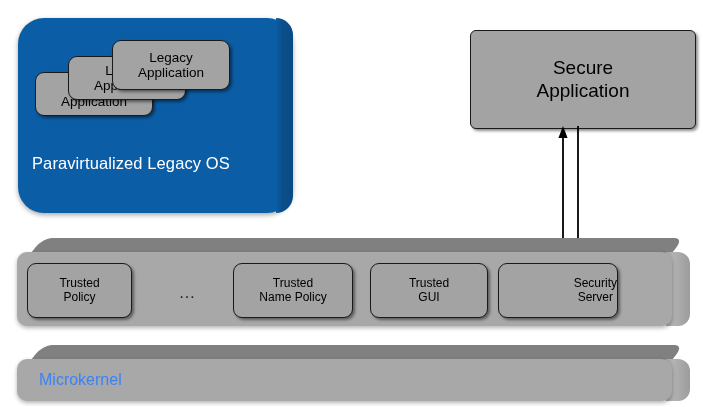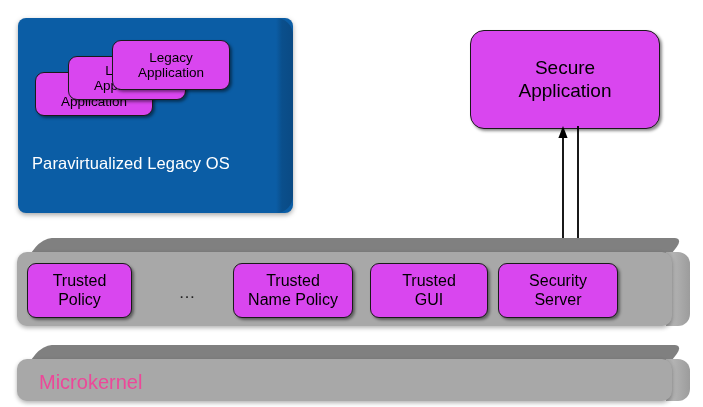--- a/index.html
+++ b/index.html
@@ -18,21 +18,21 @@
     overflow: hidden;
   }
 
   
   .vm-box {
     position: absolute;
     left: 18px;
     top: 18px;
     width: 275px;
     height: 195px;
-    border-radius: 8px;
+    border-radius: 26px;
     background: #0B5DA5;
     box-shadow: 0 2px 5px rgba(0,0,0,0.35);
   }
   .vm-bevel {
     position: absolute;
     right: 0;
     top: 0;
     width: 17px;
     height: 100%;
     border-radius: 0 26px 26px 0;
@@ -46,21 +46,21 @@
     color: #ffffff;
     font-size: 16.5px;
     letter-spacing: 0.1px;
     white-space: nowrap;
   }
 
   
   .lbox {
     position: absolute;
     box-sizing: border-box;
-    background: #d946ef;
+    background: #a3a3a3;
     border: 1.6px solid #1a1a1a;
     border-radius: 9px;
     display: flex;
     align-items: center;
     justify-content: center;
     text-align: center;
     color: #000000;
     line-height: 1.13;
     box-shadow: 2px 2px 3px rgba(0,0,0,0.45);
   }
@@ -68,24 +68,24 @@
   
   .app-stack .lbox { font-size: 13.5px; }
   .app-1 { left: 35px;  top: 72px; width: 118px; height: 44px; }
   .app-2 { left: 68px;  top: 56px; width: 118px; height: 44px; }
   .app-3 { left: 112px; top: 40px; width: 118px; height: 50px; }
 
   
   .secure-app {
     left: 470px;
     top: 30px;
-    width: 190px;
+    width: 226px;
     height: 99px;
     font-size: 19px;
-    border-radius: 14px;
+    border-radius: 6px;
     line-height: 1.2;
   }
 
   
   .arrow-svg {
     position: absolute;
     left: 548px;
     top: 120px;
     width: 50px;
     height: 155px;
@@ -122,39 +122,39 @@
     right: 0;
     top: 14px;
     width: 24px;
     height: calc(100% - 14px);
     background: linear-gradient(to right, #A8A8A8 0%, #B3B3B3 30%, #9C9C9C 100%);
     border-radius: 0 12px 12px 0;
   }
   .bar .bar-text {
     position: absolute;
     z-index: 5;
-    color: #ec4899;
-    font-size: 20px;
+    color: #3b82f6;
+    font-size: 16px;
   }
 
   .services-bar { left: 17px; top: 238px; width: 673px; height: 88px; }
   .kernel-bar   { left: 17px; top: 345px; width: 673px; height: 56px; }
   .kernel-bar .bar-text { left: 22px; top: 26px; }
 
   
   .svc {
-    font-size: 16px;
+    font-size: 12px;
     height: 55px;
     top: 263px;
     z-index: 6;
   }
   .svc-0 { left: 27px;  width: 105px; }
   .svc-1 { left: 233px; width: 120px; }
   .svc-2 { left: 370px; width: 118px; }
-  .svc-3 { left: 498px; width: 120px; }
+  .svc-3 { left: 498px; width: 120px; justify-content: flex-end; }
 
   .ellipsis {
     position: absolute;
     left: 168px;
     top: 283px;
     width: 40px;
     text-align: center;
     font-size: 17px;
     color: #222222;
     letter-spacing: 2px;

